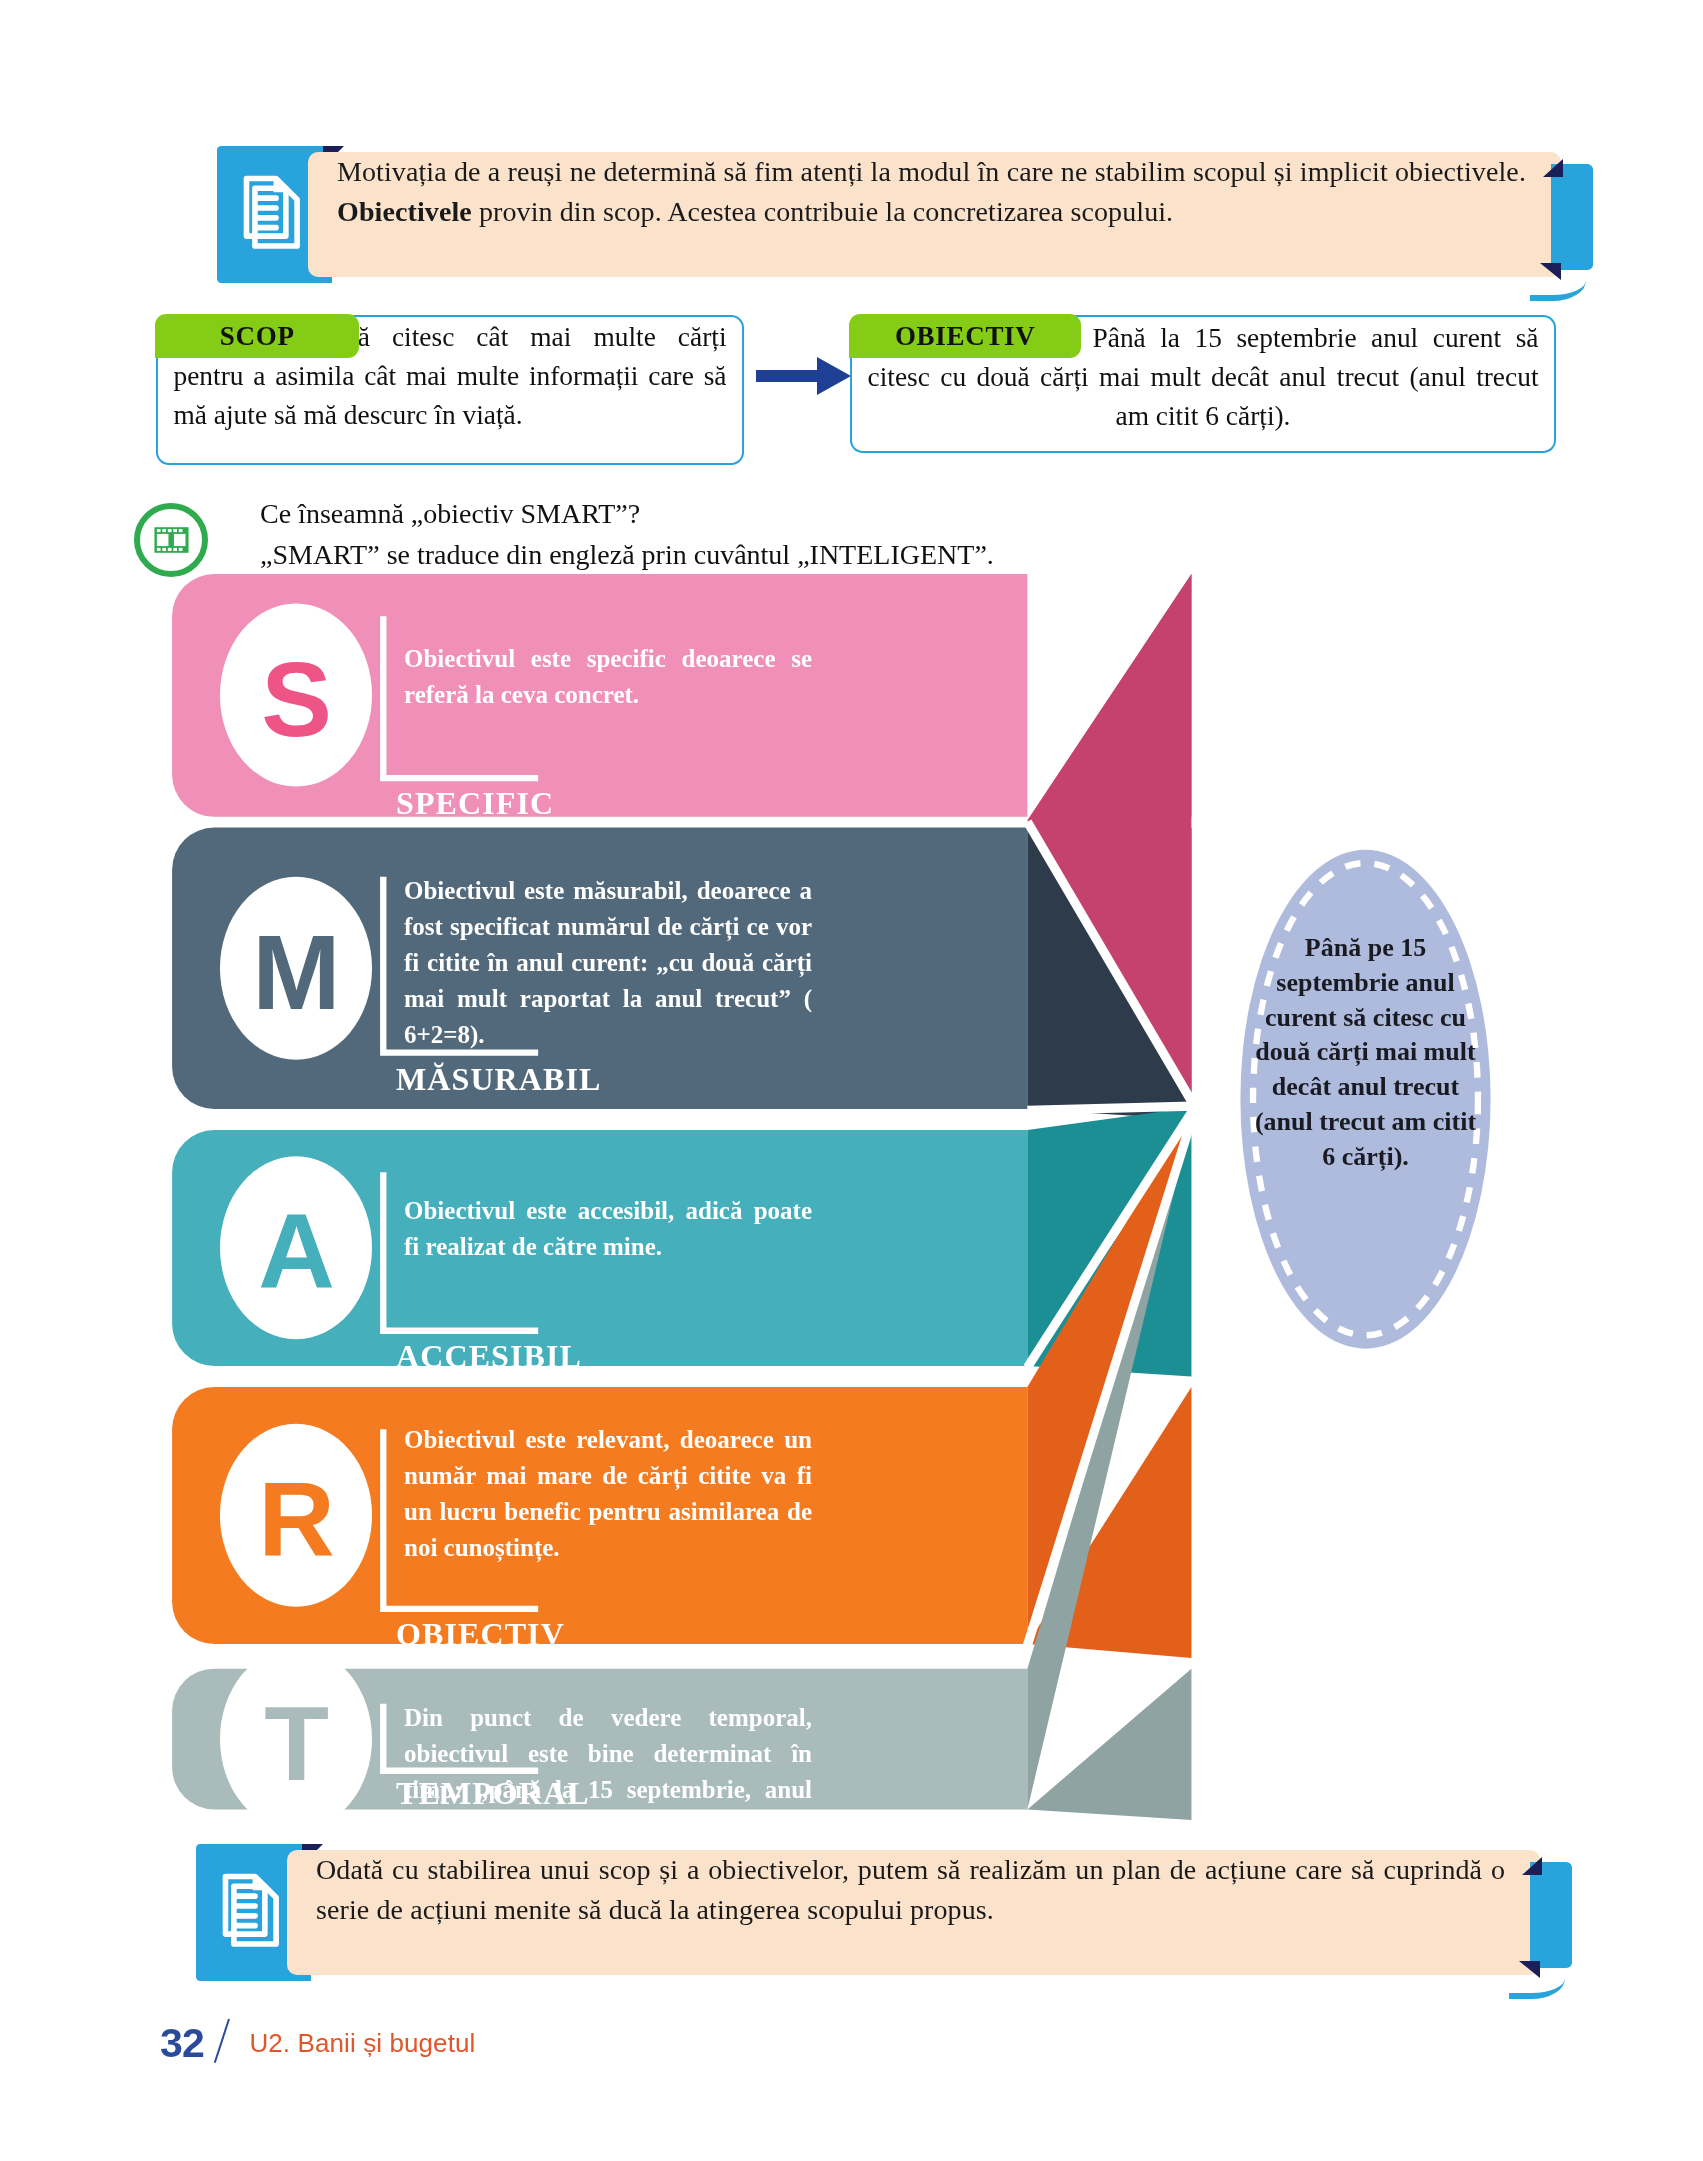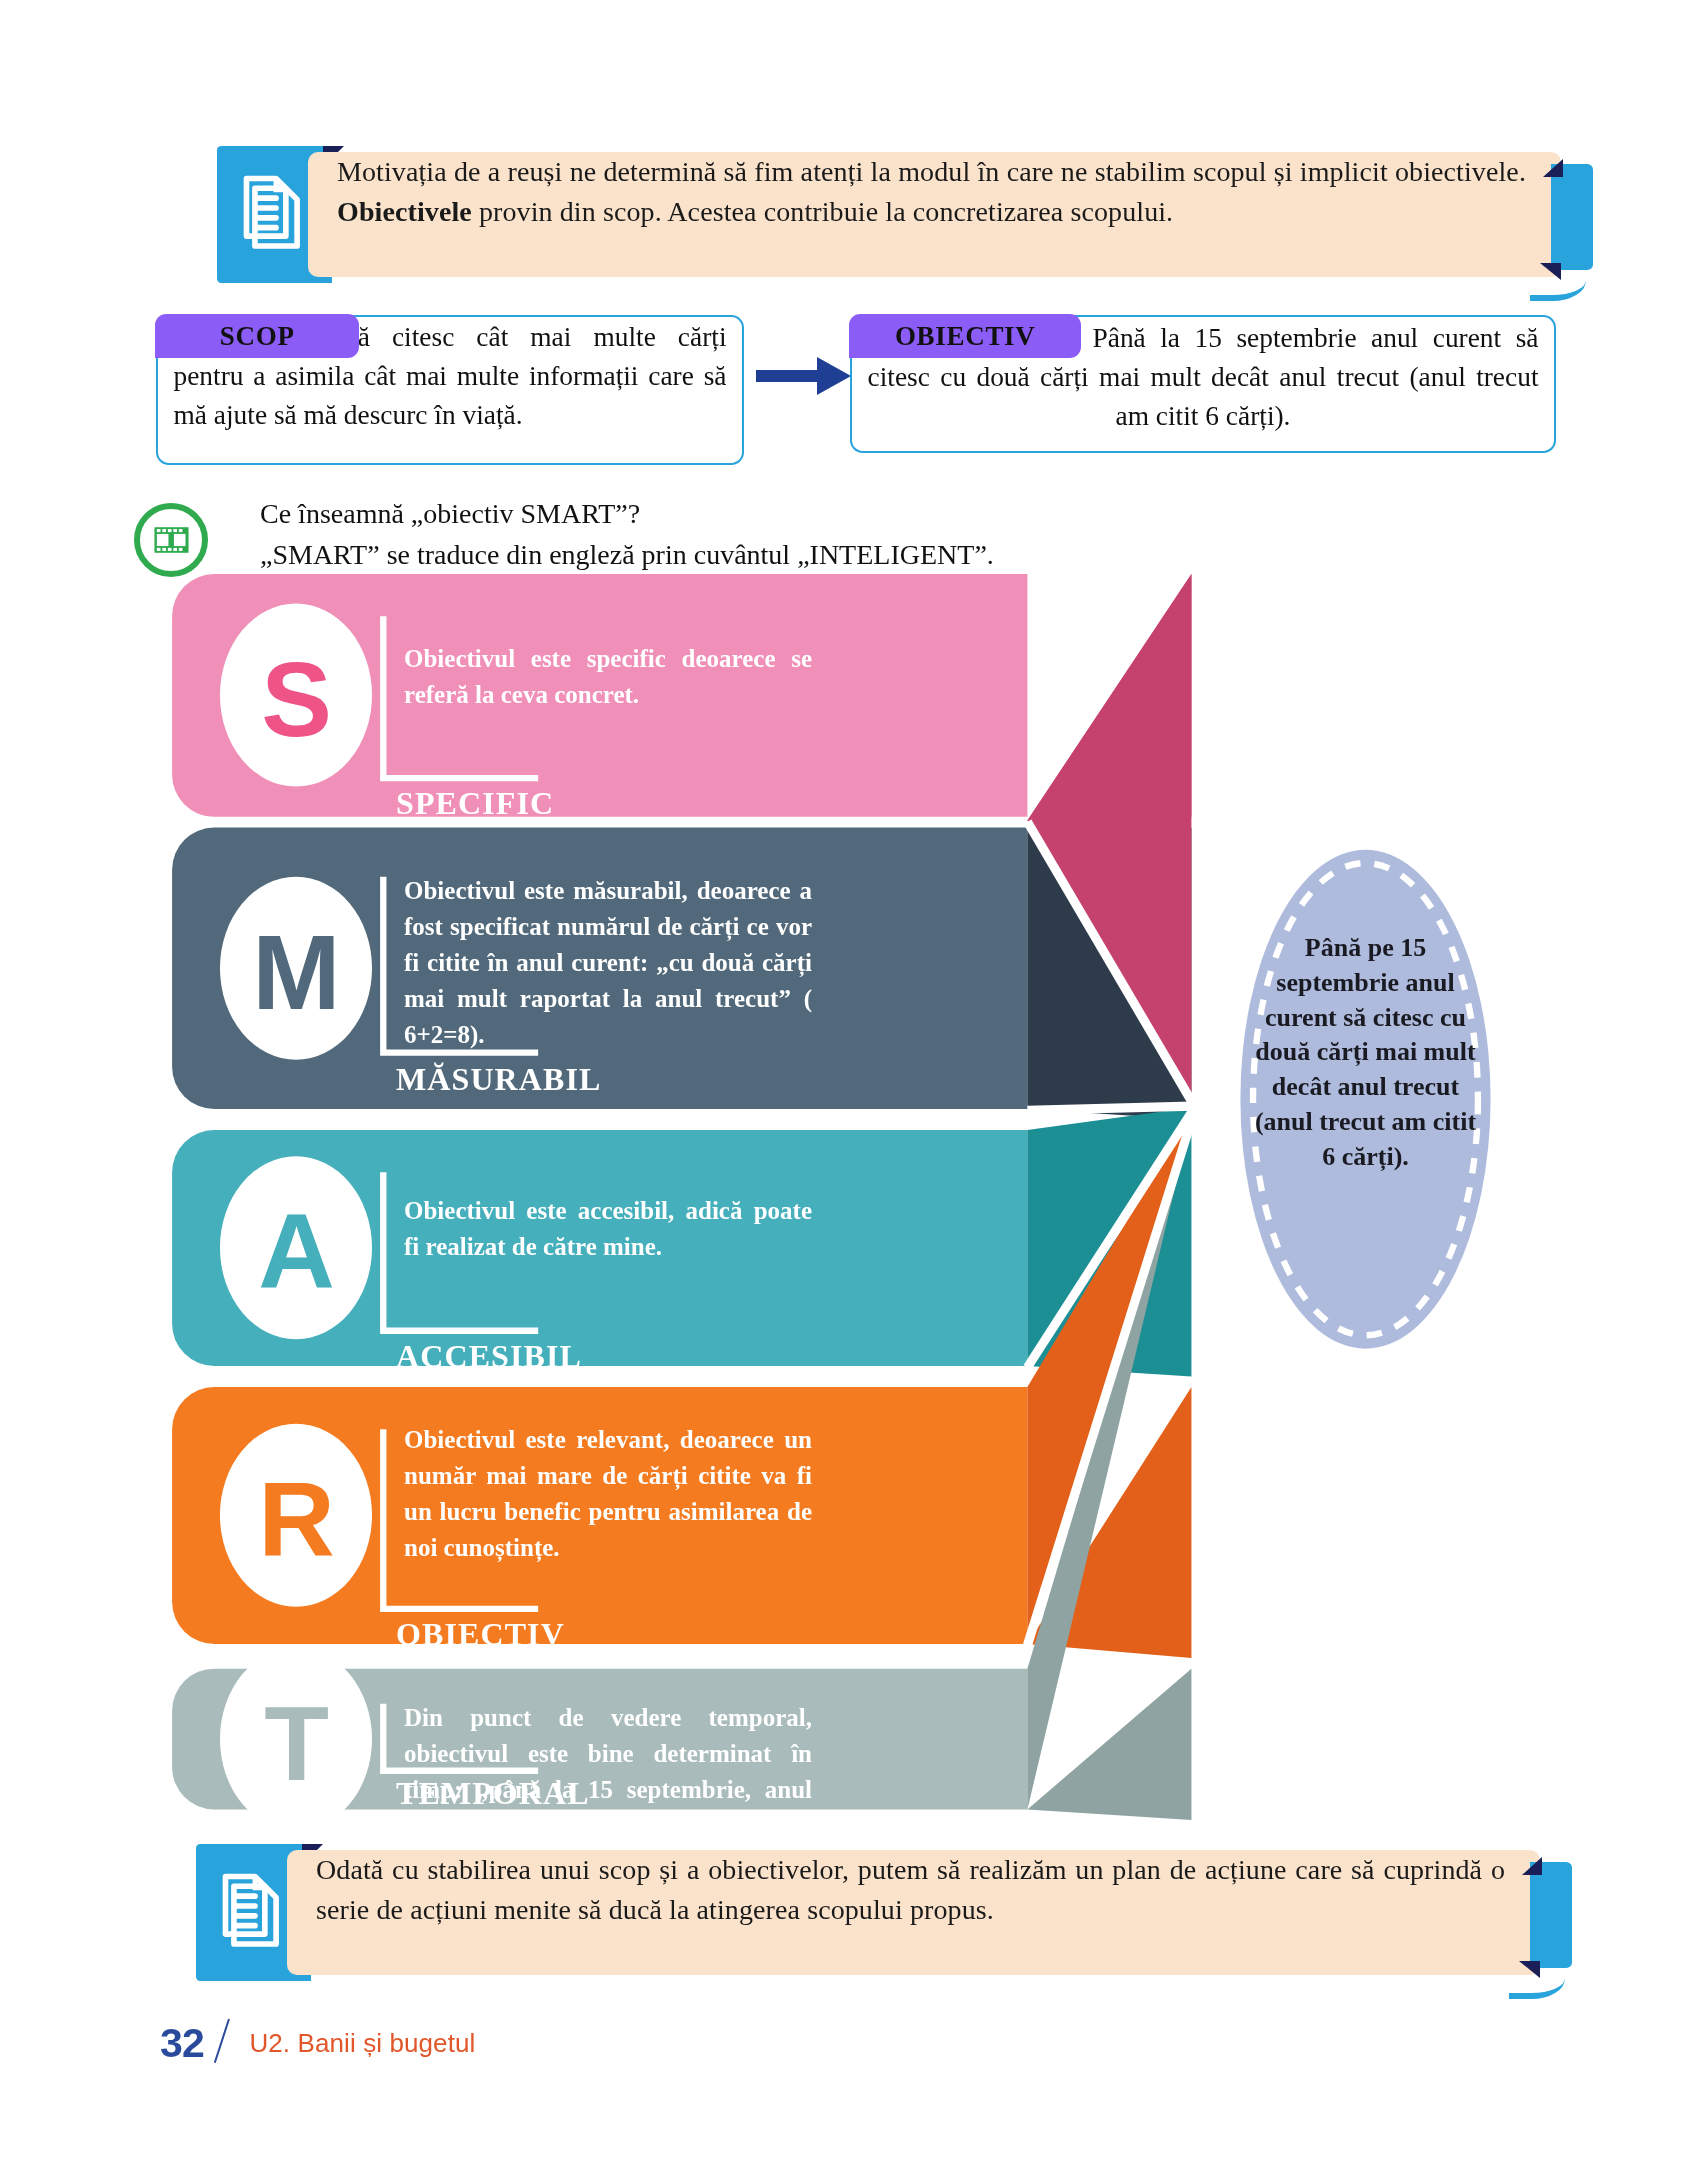--- a/index.html
+++ b/index.html
@@ -54,21 +54,21 @@
   }
   .callout p b{font-weight:bold;}
 
   
   .sobox{
     position:absolute;border:2.8px solid #29A3DC;border-radius:12.7px;
     background:#ffffff;
   }
   .sobox .chip{
     position:absolute;left:-2.8px;top:-2.8px;height:44px;
-    background:#8b5cf6;border-radius:11.3px 11.3px 11.3px 0;
+    background:#84cc16;border-radius:11.3px 11.3px 11.3px 0;
     display:flex;align-items:center;justify-content:center;
     font-size:27px;font-weight:bold;letter-spacing:0.7px;color:#111;
     font-family:"Liberation Serif",serif;
   }
   .sobox .txt{
     padding:4.2px 15.5px 5.6px 15.5px;
     font-size:27.4px;line-height:1.42;color:#111;
     text-align:justify;text-align-last:left;
   }
   .sobox .txt .lead{display:inline-block;width:169px;}

